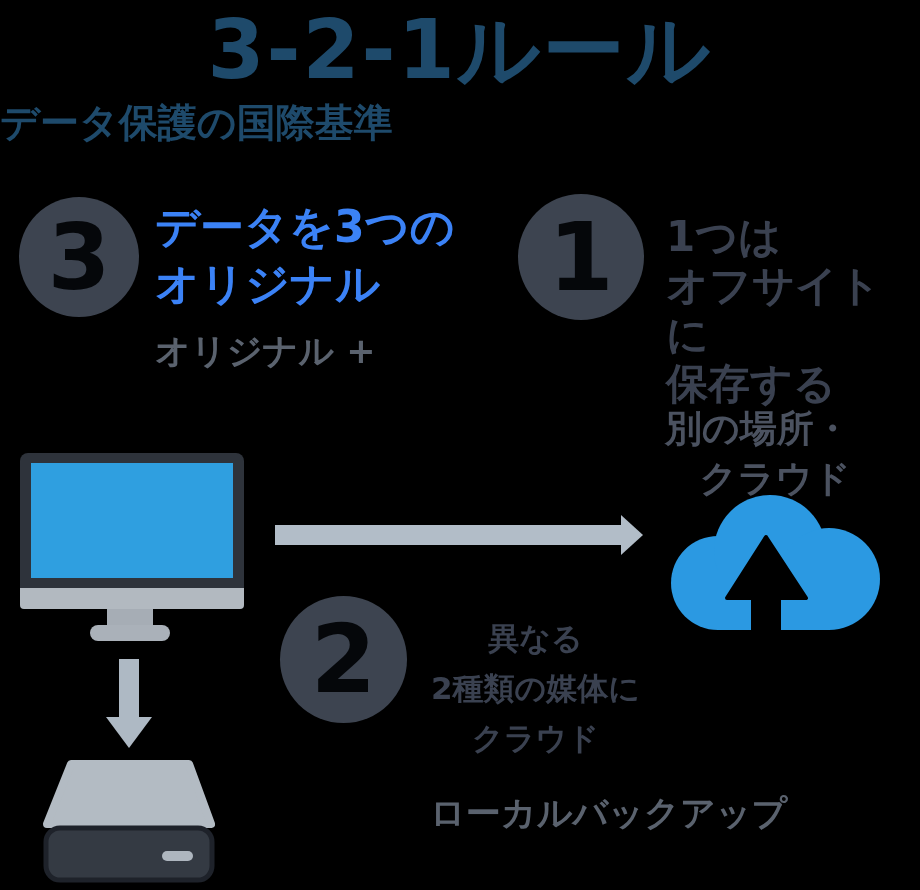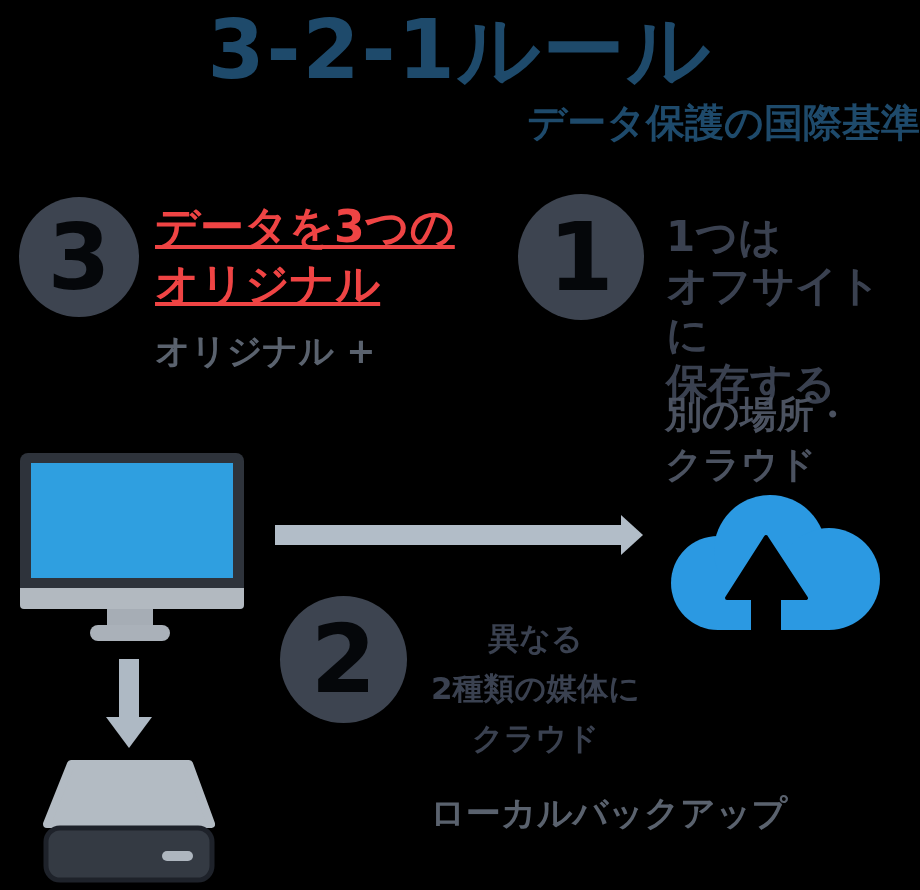--- a/index.html
+++ b/index.html
@@ -22,51 +22,51 @@
     text-align: center;
     font-size: 82px;
     font-weight: bold;
     letter-spacing: 2px;
     color: #1e4a6b;
     text-shadow: 0 2px 2px rgba(0,0,0,0.6);
   }
   .subtitle {
     position: absolute;
     left: 0; right: 0; top: 96px;
-    text-align: right;
+    text-align: left;
     font-size: 39px;
     font-weight: bold;
     color: #1e4a6b;
   }
   
   .badge {
     position: absolute;
     border-radius: 50%;
     background: #3d4450;
     display: flex;
     align-items: center;
     justify-content: center;
     color: #05070a;
     font-weight: bold;
   }
   .badge-3 { left: 19px;  top: 197px; width: 120px; height: 120px; font-size: 90px; }
   .badge-1 { left: 518px; top: 194px; width: 126px; height: 126px; font-size: 94px; }
   .badge-2 { left: 280px; top: 596px; width: 127px; height: 127px; font-size: 94px; }
   
   .heading { position: absolute; font-weight: bold; }
-  .heading-blue  { color: #ef4444; text-decoration: underline; }
+  .heading-blue  { color: #3b82f6; }
   .heading-slate { color: #3a4150; }
   .sub { position: absolute; font-weight: bold; }
   .sub-gray  { color: #5a626e; }
   .sub-slate { color: #4b5260; }
 
   .h3-block  { left: 155px; top: 198px; font-size: 44px; line-height: 57px; }
   .s3-block  { left: 155px; top: 327px; font-size: 35px; line-height: 49px; }
   .h1-block  { left: 666px; top: 212px; font-size: 42px; line-height: 49px; }
-  .s1-block  { left: 665px; top: 390px; font-size: 37px; line-height: 50px; }
+  .s1-block  { left: 665px; top: 404px; font-size: 37px; line-height: 50px; text-align: right; }
   .h2-block  { left: 431px; top: 613px; font-size: 31px; line-height: 50px; text-align: center; }
   .s2-block  { left: 430px; top: 792px; font-size: 35px; line-height: 42px; }
 
   
   .monitor { position: absolute; left: 20px; top: 453px; width: 224px; height: 190px; }
   .mon-frame {
     position: absolute; left: 0; top: 0; width: 224px; height: 135px;
     background: #2e333b; border-radius: 8px 8px 0 0;
   }
   .mon-screen {

